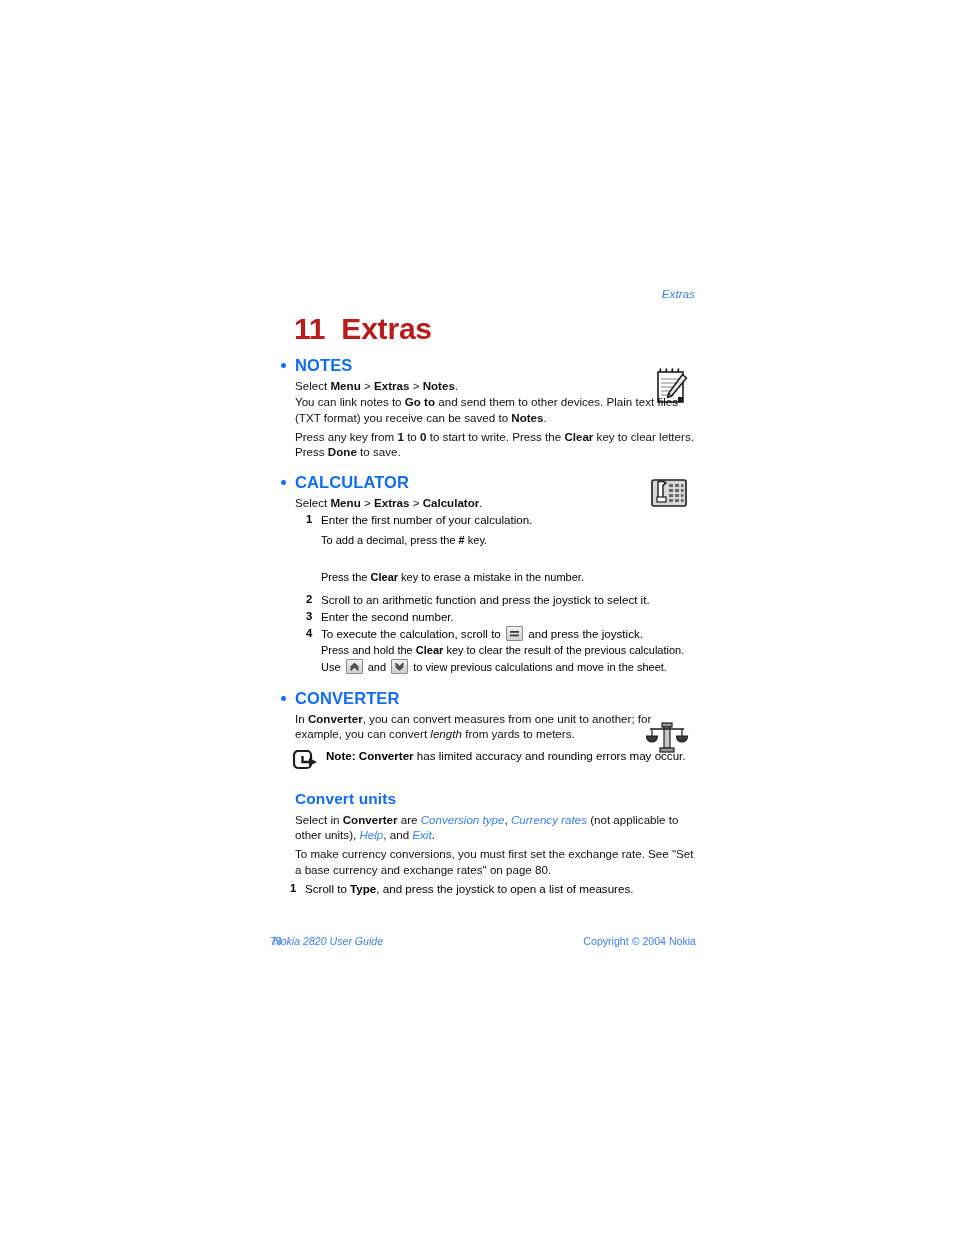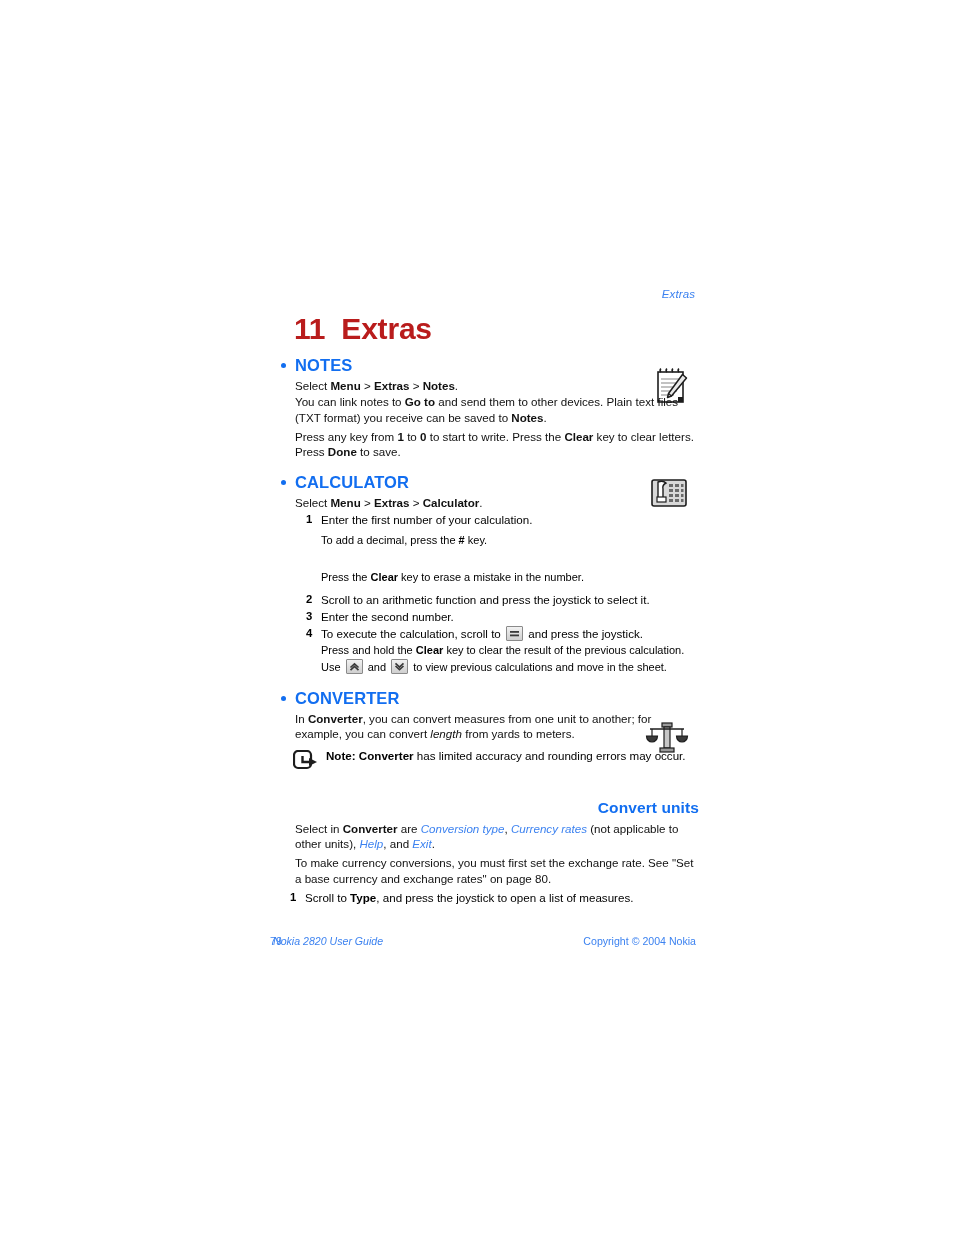--- a/index.html
+++ b/index.html
@@ -324,21 +324,21 @@
       <span class="note-icon">
         <svg width="26" height="20" viewBox="0 0 26 20">
           <rect x="1" y="1" width="17" height="17" rx="4" fill="#ffffff" stroke="#1d1d1d" stroke-width="2.2"></rect>
           <path d="M9.5 6 L9.5 12 L18 12" fill="none" stroke="#1d1d1d" stroke-width="2.4"></path>
           <path d="M16 8 L24 12 L16 16 Z" fill="#1d1d1d"></path>
         </svg>
       </span>
       <b>Note: Converter</b><span> has limited accuracy and rounding errors may occur.</span>
     </div>
 
-    <div class="sub-head" style="margin-top:22px;text-align:right;"><span>Convert units</span></div>
+    <div class="sub-head" style="margin-top:13px;"><span>Convert units</span></div>
 
     <p class="body-block"><span>Select in </span><b>Converter</b><span> are </span><span class="lnk">Conversion type</span><span>, </span><span class="lnk">Currency rates</span><span> (not applicable to other units), </span><span class="lnk">Help</span><span>, and </span><span class="lnk">Exit</span><span>.</span></p>
 
     <p class="body-block">To make currency conversions, you must first set the exchange rate. See "Set a base currency and exchange rates" on page 80.</p>
 
     <div class="step-row" style="padding-left:26px; margin-top:3px; font-size:11.6px; line-height:15.3px; position:relative;">
       <span class="n">1</span><span>Scroll to </span><b>Type</b><span>, and press the joystick to open a list of measures.</span>
     </div>
 
   </div>

